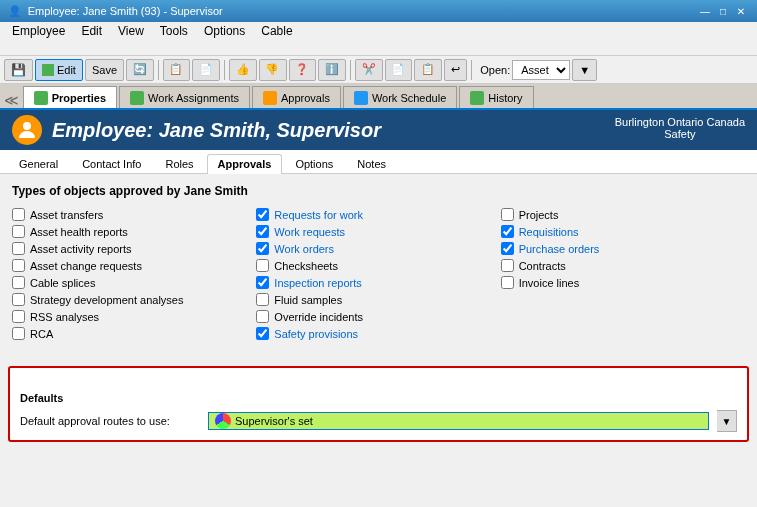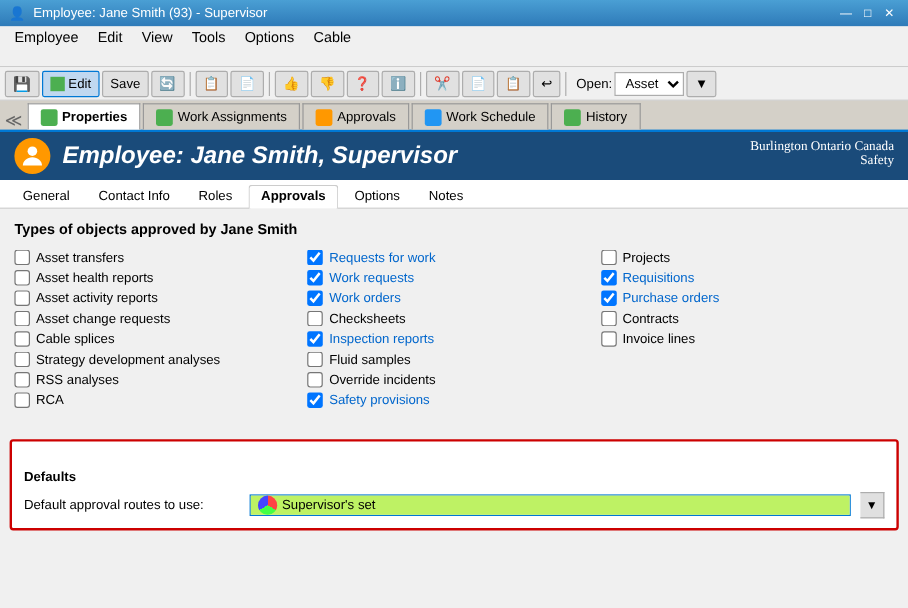--- a/index.html
+++ b/index.html
@@ -26,21 +26,21 @@
     
     .nav-tabs { background: #d4d0c8; height: 26px; display: flex; align-items: flex-end; padding: 0 4px; border-bottom: 2px solid #0078d4; }
     .nav-tab { height: 22px; padding: 2px 10px; font-size: 11px; background: #d4d0c8; border: 1px solid #999; border-bottom: none; cursor: pointer; display: flex; align-items: center; gap: 4px; margin-right: 2px; }
     .nav-tab.active { background: white; font-weight: bold; }
     .double-arrow { color: #666; font-size: 14px; margin-right: 4px; }
 
     
     .emp-header { background: #1a4b7a; color: white; height: 40px; display: flex; align-items: center; padding: 0 12px; position: relative; }
     .emp-avatar { width: 30px; height: 30px; border-radius: 50%; background: #ff9800; margin-right: 10px; display: flex; align-items: center; justify-content: center; color: white; font-size: 14px; }
     .emp-name { font-size: 20px; font-weight: bold; font-style: italic; }
-    .emp-location { position: absolute; right: 12px; top: 6px; text-align: right; font-size: 11px; font-family: Liberation Serif, serif; }
+    .emp-location { position: absolute; right: 12px; top: 6px; text-align: center; font-size: 11px; }
     
     
     .sub-tabs { display: flex; padding: 4px 8px 0; background: white; border-bottom: 1px solid #ccc; }
     .sub-tab { padding: 3px 10px; font-size: 11px; cursor: pointer; border: 1px solid transparent; border-bottom: none; margin-right: 2px; border-radius: 3px 3px 0 0; }
     .sub-tab.active { background: white; border-color: #ccc; border-bottom-color: white; margin-bottom: -1px; padding-bottom: 4px; font-weight: bold; }
 
     
     .approvals-content { padding: 10px 12px; }
     .section-title { font-size: 12px; font-weight: bold; margin-bottom: 8px; }
     

